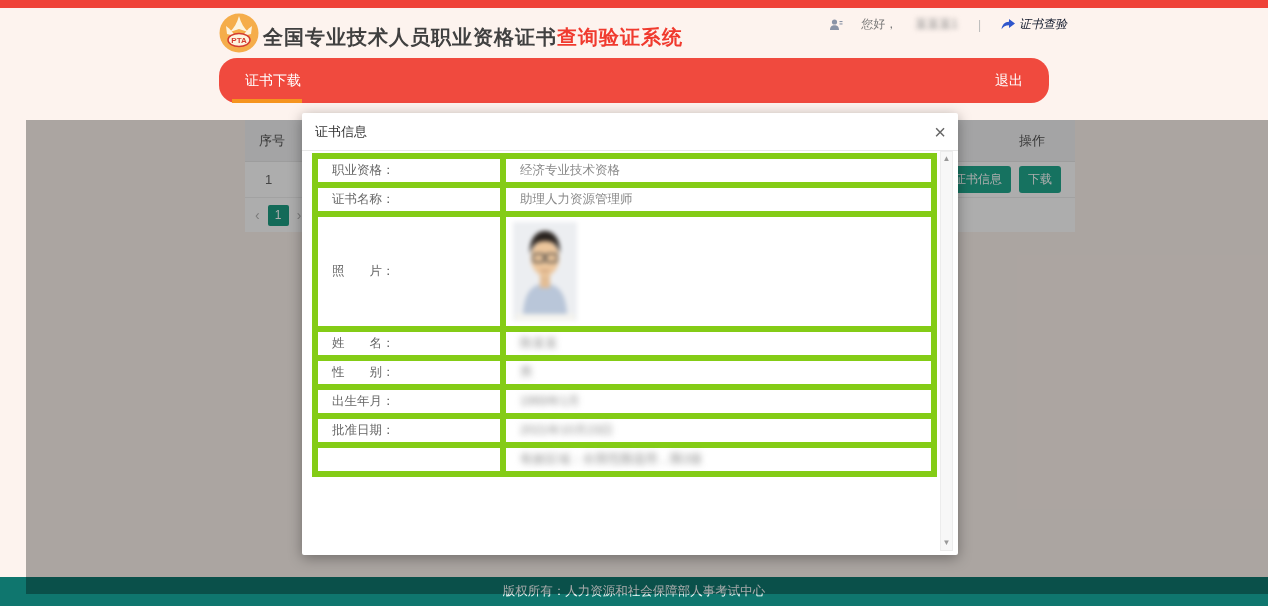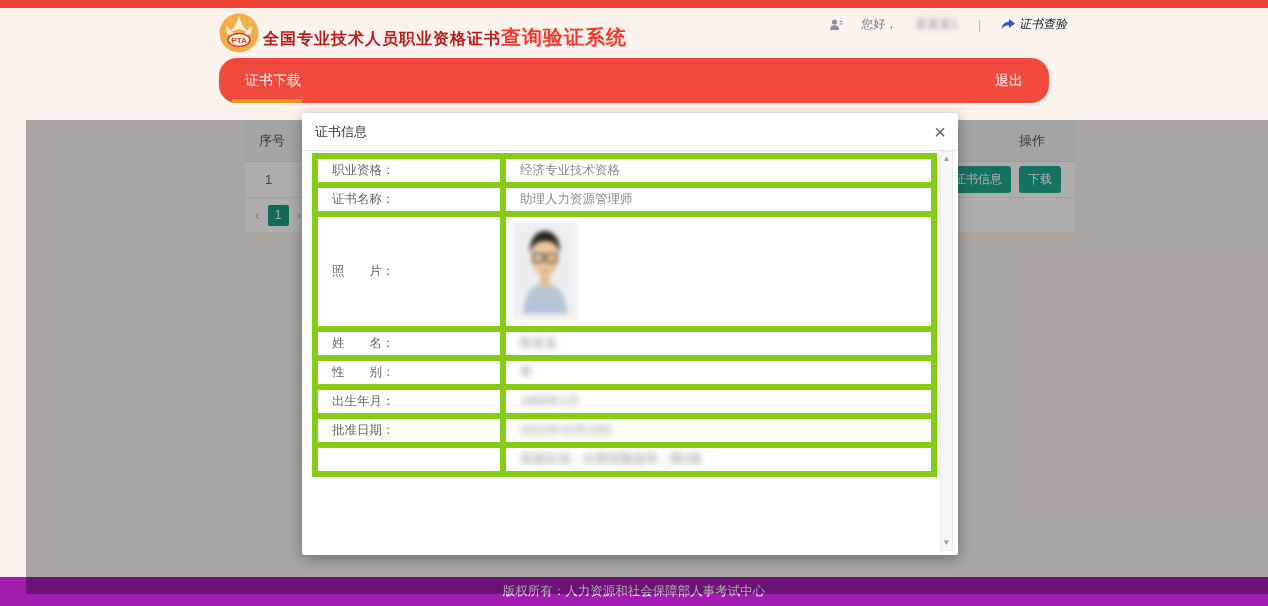--- a/index.html
+++ b/index.html
@@ -6,21 +6,21 @@
   html,body { width:1268px; height:606px; overflow:hidden; }
   body { font-family:"Liberation Sans","DejaVu Sans",sans-serif; background:#fdf3ee; position:relative; }
 
   
   .top-strip { height:8px; background:#ef4238; width:100%; }
 
   
   .site-header { height:50px; width:830px; margin:0 auto; position:relative; display:flex; align-items:center; }
   .brand { display:flex; align-items:center; gap:4px; }
   .logo { width:40px; height:40px; flex:0 0 40px; }
-  .title-main { font-size:16px; font-weight:bold; color:#b91c1c; letter-spacing:1px; }
+  .title-main { font-size:20px; font-weight:bold; color:#404040; letter-spacing:1px; }
   .title-accent { font-size:20px; font-weight:bold; color:#f03a2e; letter-spacing:1px;margin-top:8px; }
   .user-area { position:absolute; right:-18px; top:8px; display:flex; align-items:center; gap:18px; font-size:12px; color:#777; }
   .user-area .sep { color:#bbb; margin:0 2px; }
   .verify-link { color:#0f172a; text-decoration:none; font-size:12px; display:flex; align-items:center; gap:4px; cursor:pointer;font-style:italic; }
   .blur { filter:blur(3px); color:#8a8a8a; }
   .blur-soft { filter:blur(2.5px); color:#8a8a8a; }
 
   
   .navbar { width:830px; height:45px; margin:0 auto; background:#f04a3e; position:relative; display:flex; align-items:center; justify-content:space-between; padding:0 26px;border-radius:18px; }
   .nav-tab { color:#fff; font-size:14px; position:relative; height:45px; line-height:45px; cursor:pointer; }
@@ -51,21 +51,21 @@
   .cert-table td.lbl { width:188px; color:#666; }
   .cert-table td.val { color:#8a8a8a; }
   .photo-cell { padding:5px 14px !important; height:110px !important; }
   .photo-wrap { width:64px; height:99px; overflow:hidden; filter:blur(2px); margin-left:-7px; }
 
   
   .m-scrollbar { position:absolute; right:5px; top:0; bottom:3px; width:13px; background:#f7f7f7; border:1px solid #ececec; display:flex; flex-direction:column; justify-content:space-between; align-items:center; z-index:11; }
   .m-scroll-arrow { font-size:8px; color:#999; padding:3px 0; cursor:pointer; line-height:1; }
 
   
-  .site-footer { position:absolute; left:0; bottom:0; width:100%; height:29px; background:#a21caf; display:flex; align-items:center; justify-content:center; }
+  .site-footer { position:absolute; left:0; bottom:0; width:100%; height:29px; background:#0f766e; display:flex; align-items:center; justify-content:center; }
   .footer-text { color:#ffffff; font-size:12.5px; opacity:.95; }
 
   .person-icon, .share-icon { display:inline-flex; }
 </style>
 </head>
 <body>
 
 <div class="top-strip"></div>
 
 <header class="site-header">

